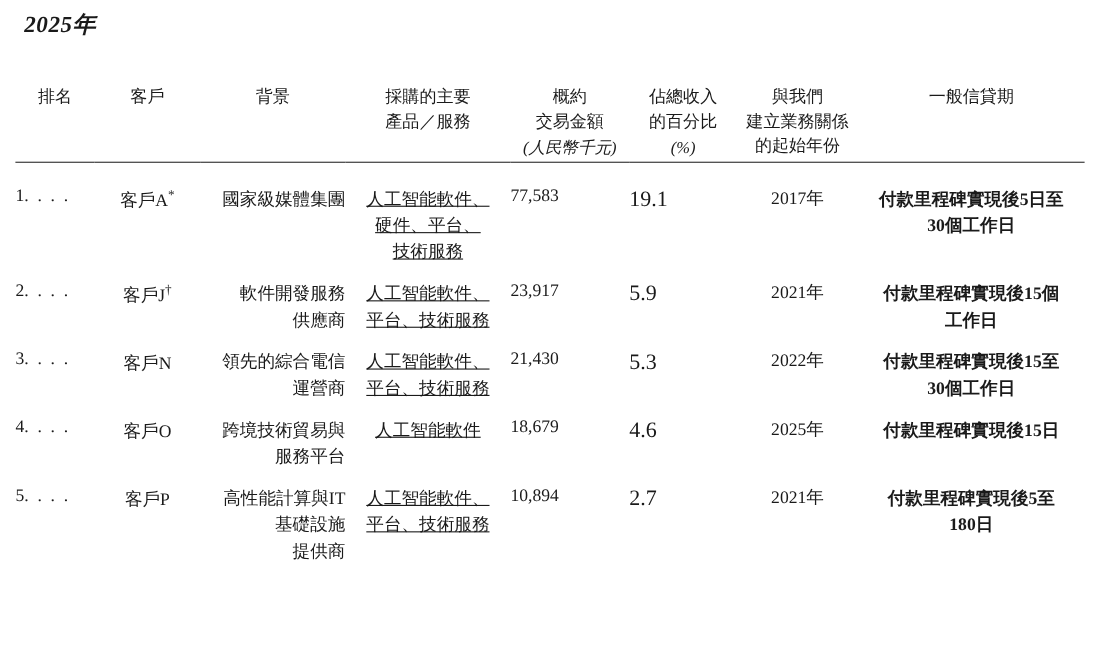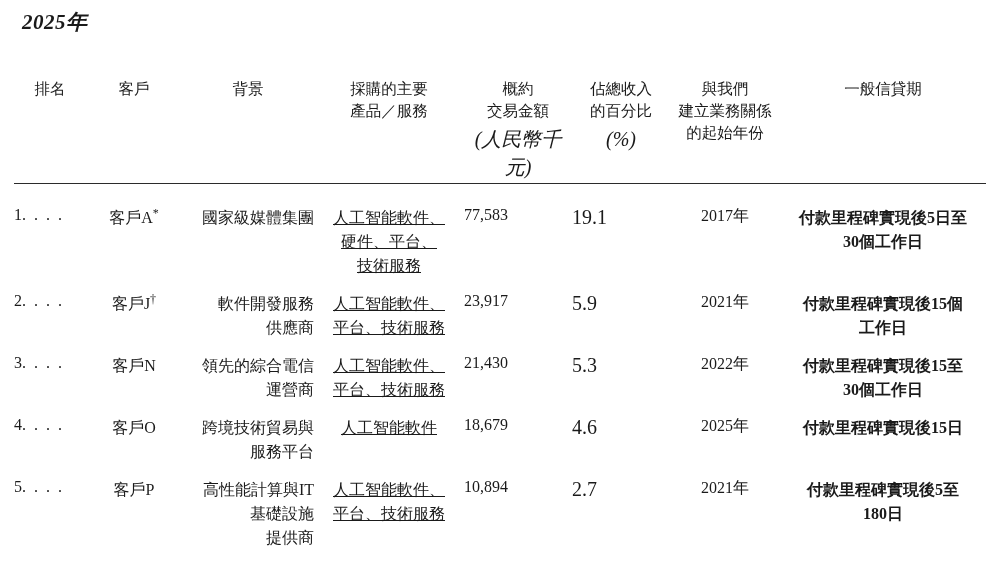--- a/index.html
+++ b/index.html
@@ -48,21 +48,21 @@
   .hcell {
     text-align: center;
     font-weight: normal;
     font-size: 15.5px;
     line-height: 1.42;
     padding-bottom: 2px;
     vertical-align: bottom;
   }
   .hcell .unit {
     font-style: italic;
-    font-size: 20px;
+    font-size: 15px;
     display: block;
     margin-top: 3px;
   }
   .hrule td {
     height: 1px;
     padding: 0;
   }
   .rule-line {
     border-bottom: 1px solid #2b2b2b;
     height: 0;

